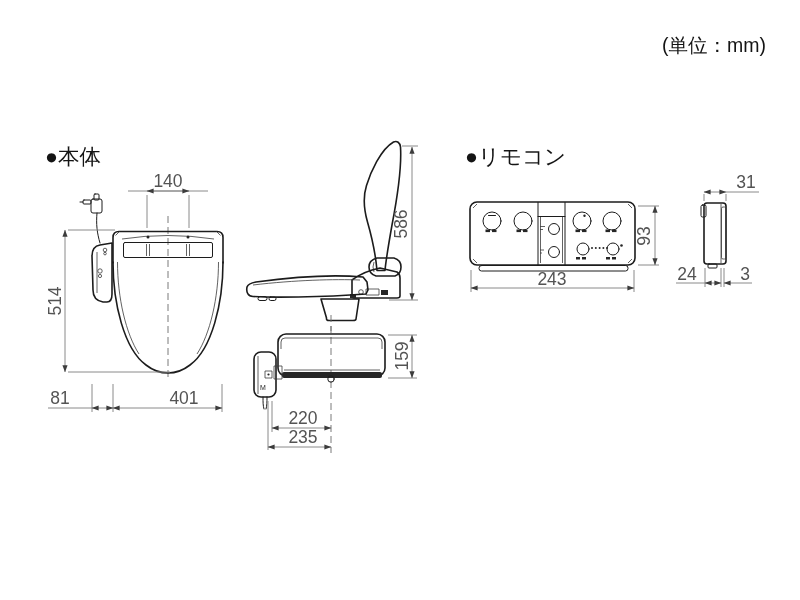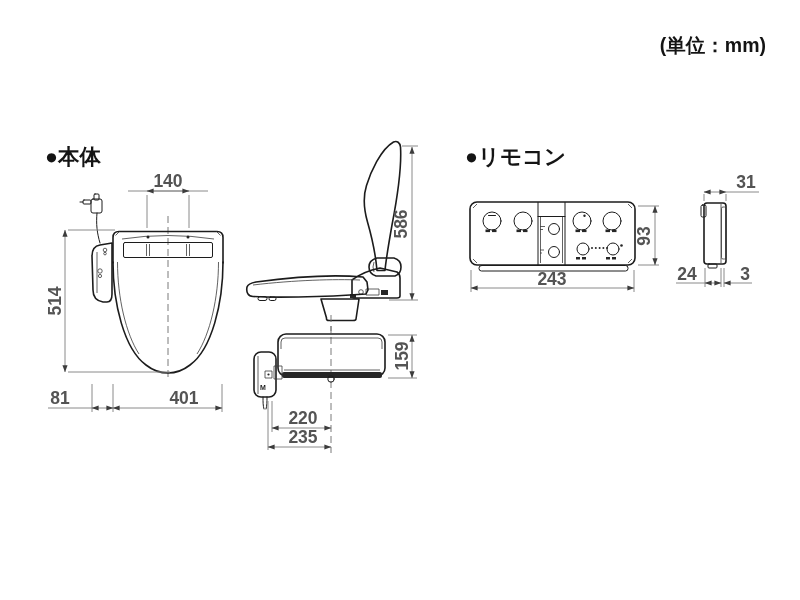--- a/index.html
+++ b/index.html
@@ -1,16 +1,16 @@
 <!DOCTYPE html>
 <html><head>
 <meta charset="utf-8">
 <style>
   html,body{margin:0;padding:0;background:#ffffff;}
-  .stage{width:800px;height:600px;position:relative;background:#fff;overflow:hidden;font-weight:bold;}
+  .stage{width:800px;height:600px;position:relative;background:#fff;overflow:hidden;}
   svg{display:block;}
   .o  {fill:none;stroke:#1c1c1c;stroke-width:1.6;stroke-linejoin:round;stroke-linecap:round;}
   .o2 {fill:none;stroke:#1c1c1c;stroke-width:1;stroke-linejoin:round;stroke-linecap:round;}
   .o3 {fill:none;stroke:#3a3a3a;stroke-width:0.8;stroke-linejoin:round;}
   .dk {fill:#262626;stroke:none;}
   .d  {fill:none;stroke:#8a8a8a;stroke-width:1;}
   .dm {fill:none;stroke:#8a8a8a;stroke-width:1;}
   .cl {fill:none;stroke:#6b6b6b;stroke-width:0.9;stroke-dasharray:7 4;}
   text{font-family:"Liberation Sans","DejaVu Sans",sans-serif;}
   .t  {fill:#545454;font-size:17.5px;text-anchor:middle;}

